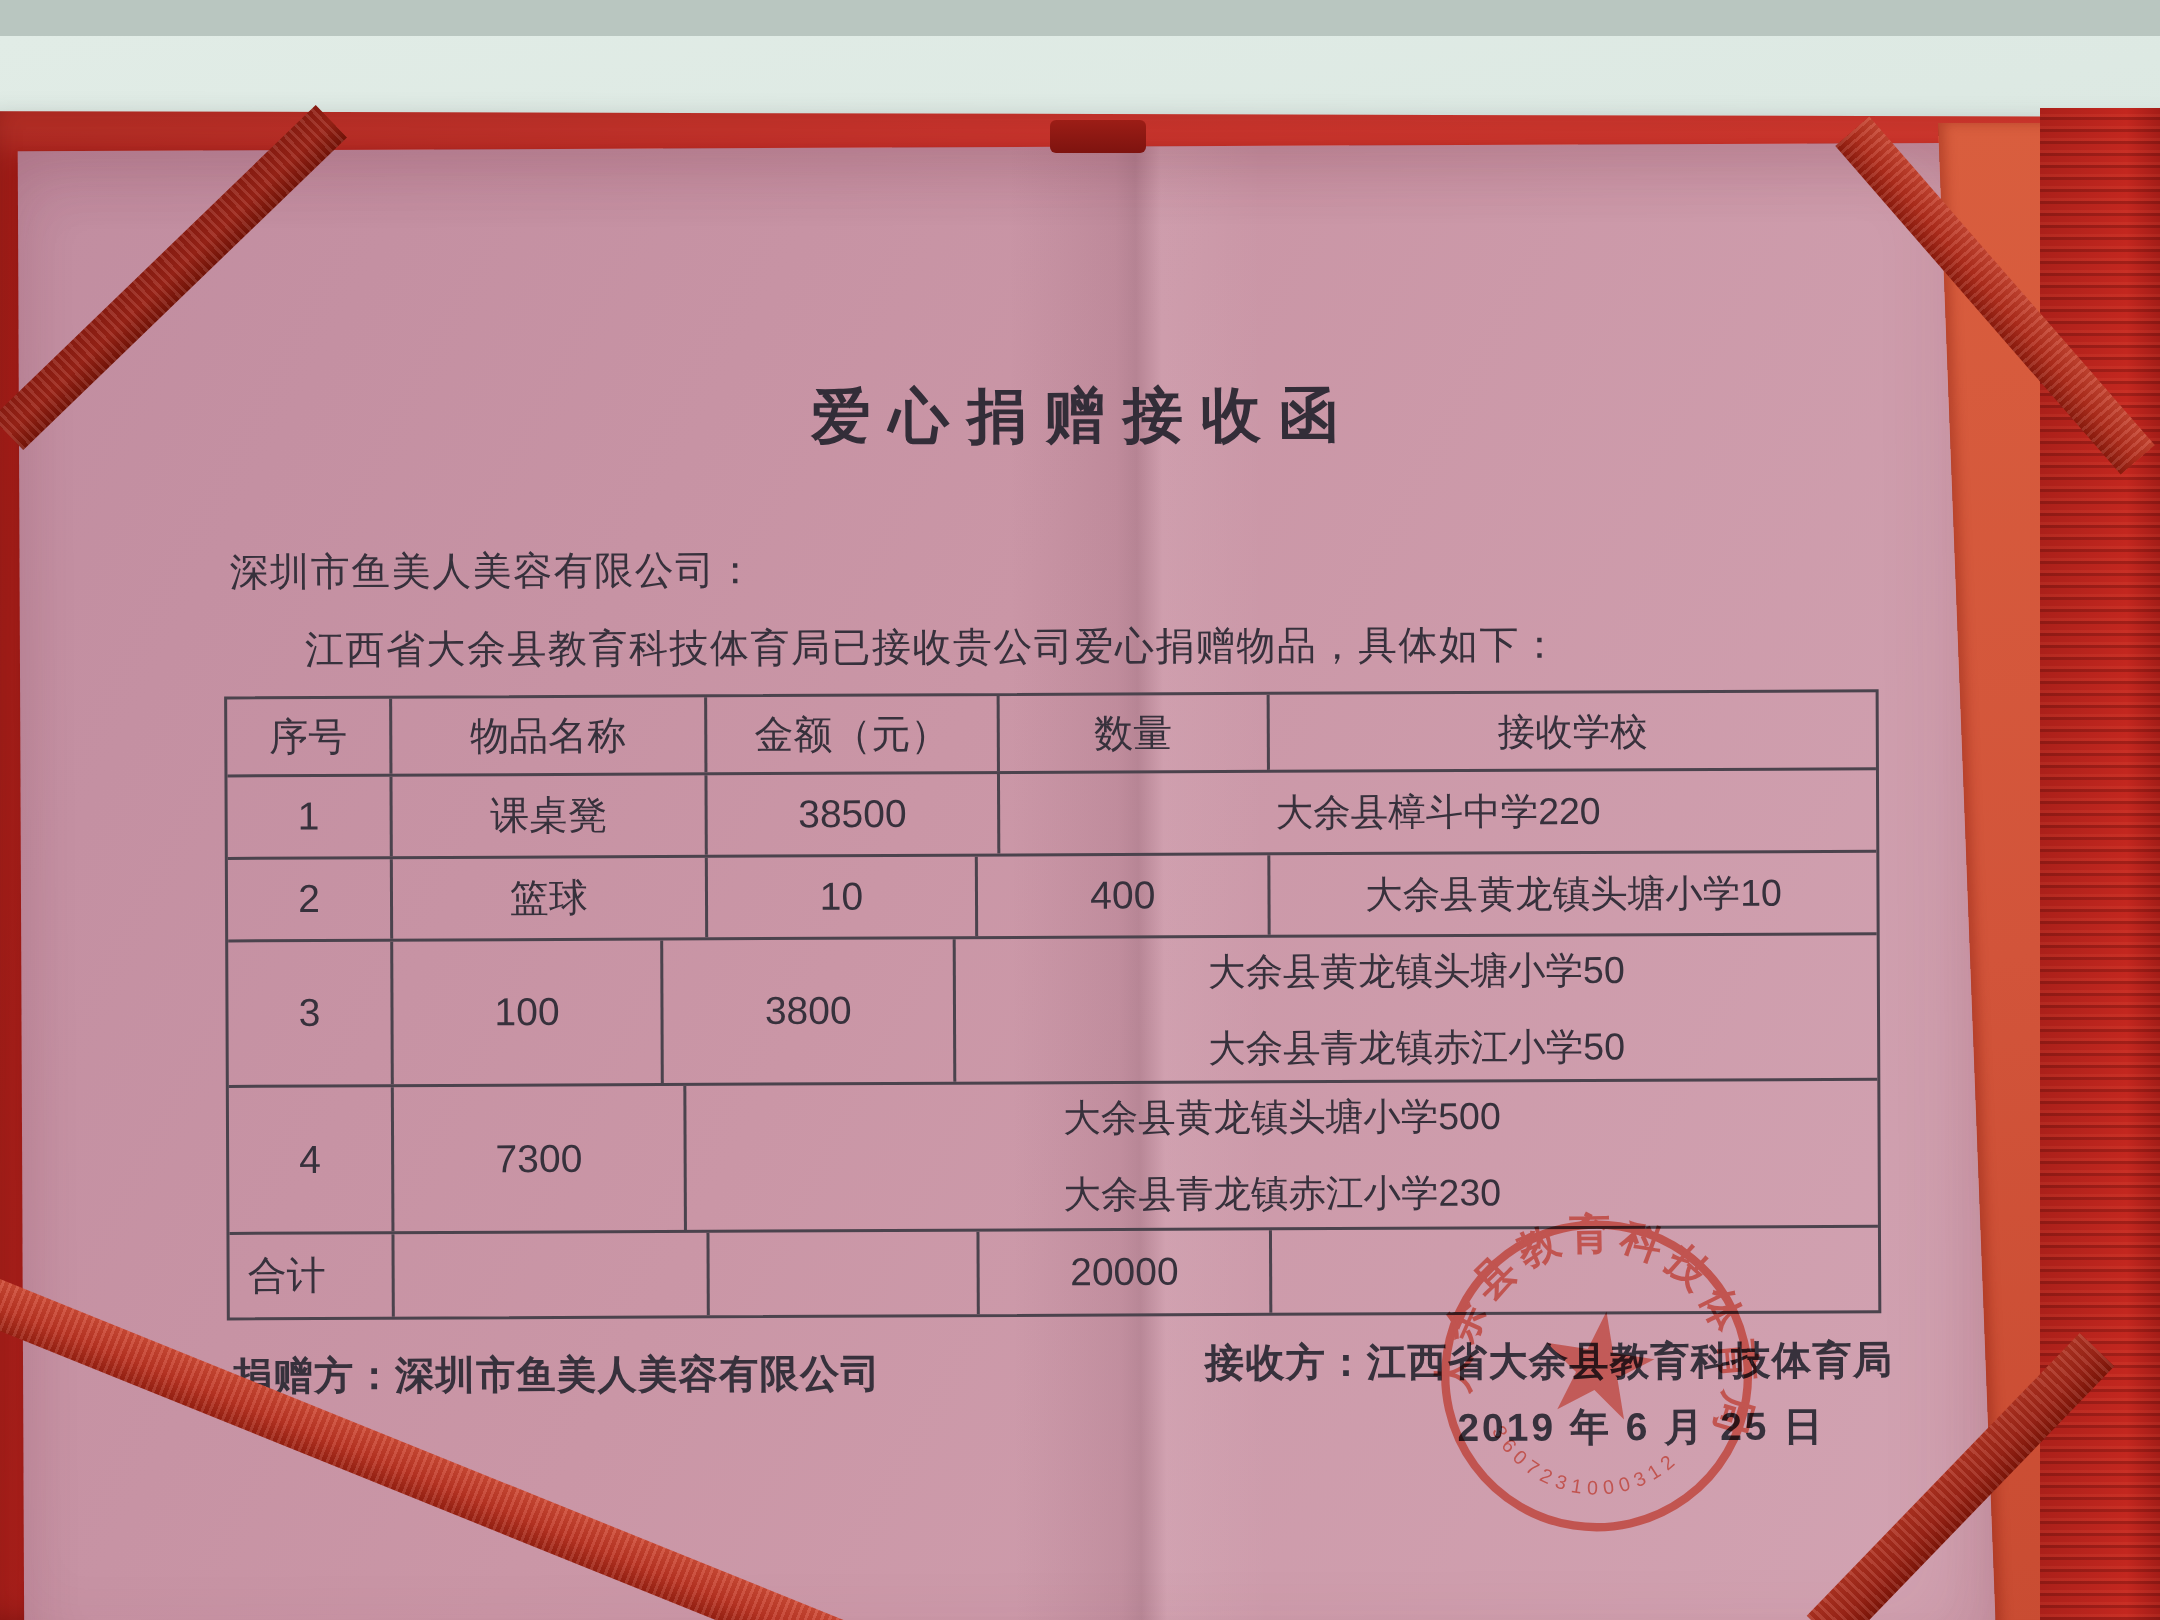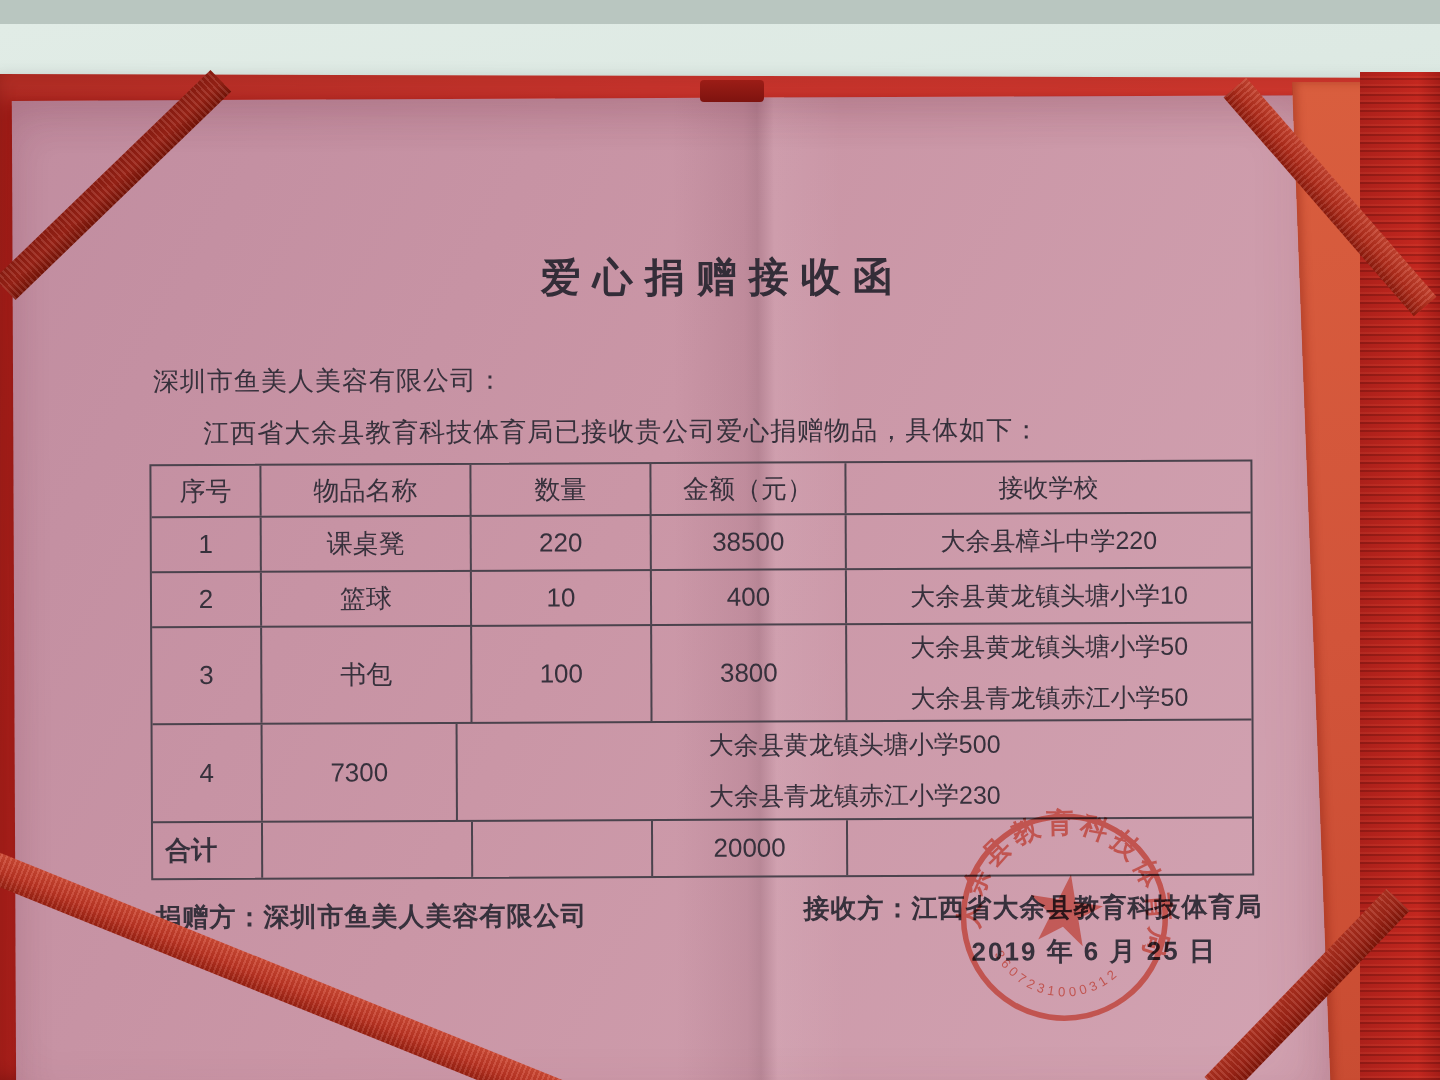--- a/index.html
+++ b/index.html
@@ -70,21 +70,21 @@
   .t-row{display:flex;border-bottom:2px solid #4b434d;box-sizing:border-box;}
   .t-row:last-child{border-bottom:none;}
   .t-cell{
     border-right:2px solid #4b434d;box-sizing:border-box;
     display:flex;align-items:center;justify-content:center;text-align:center;
   }
   .t-cell:last-child{border-right:none;}
   .c-no{width:110px;} .c-item{width:210px;} .c-qty{width:180px;} .c-amt{width:195px;} .c-school{flex:1;flex-direction:column;font-size:25px;}
   .rh-head{height:52px;} .rh-55{height:55px;} .rh-97{height:97px;} .rh-98{height:98px;}
   .school-lines{display:flex;flex-direction:column;gap:18px;}
-  .total-label{justify-content:flex-start;padding-left:12px;font-weight:bold;}
+  .total-label{justify-content:flex-start;padding-left:12px;}
   .sig-donor{position:absolute;left:140px;top:800px;font-size:26px;font-weight:bold;letter-spacing:1px;}
   .sig-receiver{position:absolute;left:788px;top:794px;font-size:26px;font-weight:bold;letter-spacing:1px;}
   .sig-date{position:absolute;left:956px;top:838px;font-size:26px;font-weight:bold;letter-spacing:2px;}
   .seal{position:absolute;left:933px;top:707px;width:232px;height:232px;mix-blend-mode:multiply;opacity:.88;z-index:7;}
 </style>
 </head>
 <body>
 
 <div class="photo">
   <div class="folder"></div>
@@ -95,48 +95,46 @@
 
     <div class="content">
       <div class="doc-title">爱心捐赠接收函</div>
       <div class="line-addressee">深圳市鱼美人美容有限公司：</div>
       <div class="line-intro">江西省大余县教育科技体育局已接收贵公司爱心捐赠物品，具体如下：</div>
 
       <div class="d-table">
         <div class="t-row rh-head">
           <div class="t-cell c-no">序号</div>
           <div class="t-cell c-item">物品名称</div>
+          <div class="t-cell c-amt">金额（元）</div>
           <div class="t-cell c-qty">数量</div>
-          <div class="t-cell c-amt">金额（元）</div>
           <div class="t-cell c-school">接收学校</div>
         </div>
 
         <div class="t-row rh-55">
           <div class="t-cell c-no">1</div>
           <div class="t-cell c-item">课桌凳</div>
-          <div class="t-cell c-qty">220</div>
           <div class="t-cell c-amt">38500</div>
           <div class="t-cell c-school">
             <div>大余县樟斗中学220</div>
           </div>
         </div>
 
         <div class="t-row rh-55">
           <div class="t-cell c-no">2</div>
           <div class="t-cell c-item">篮球</div>
           <div class="t-cell c-qty">10</div>
           <div class="t-cell c-amt">400</div>
           <div class="t-cell c-school">
             <div>大余县黄龙镇头塘小学10</div>
           </div>
         </div>
 
         <div class="t-row rh-97">
           <div class="t-cell c-no">3</div>
-          <div class="t-cell c-item">书包</div>
           <div class="t-cell c-qty">100</div>
           <div class="t-cell c-amt">3800</div>
           <div class="t-cell c-school">
             <div class="school-lines">
               <div>大余县黄龙镇头塘小学50</div>
               <div>大余县青龙镇赤江小学50</div>
             </div>
           </div>
         </div>
 

